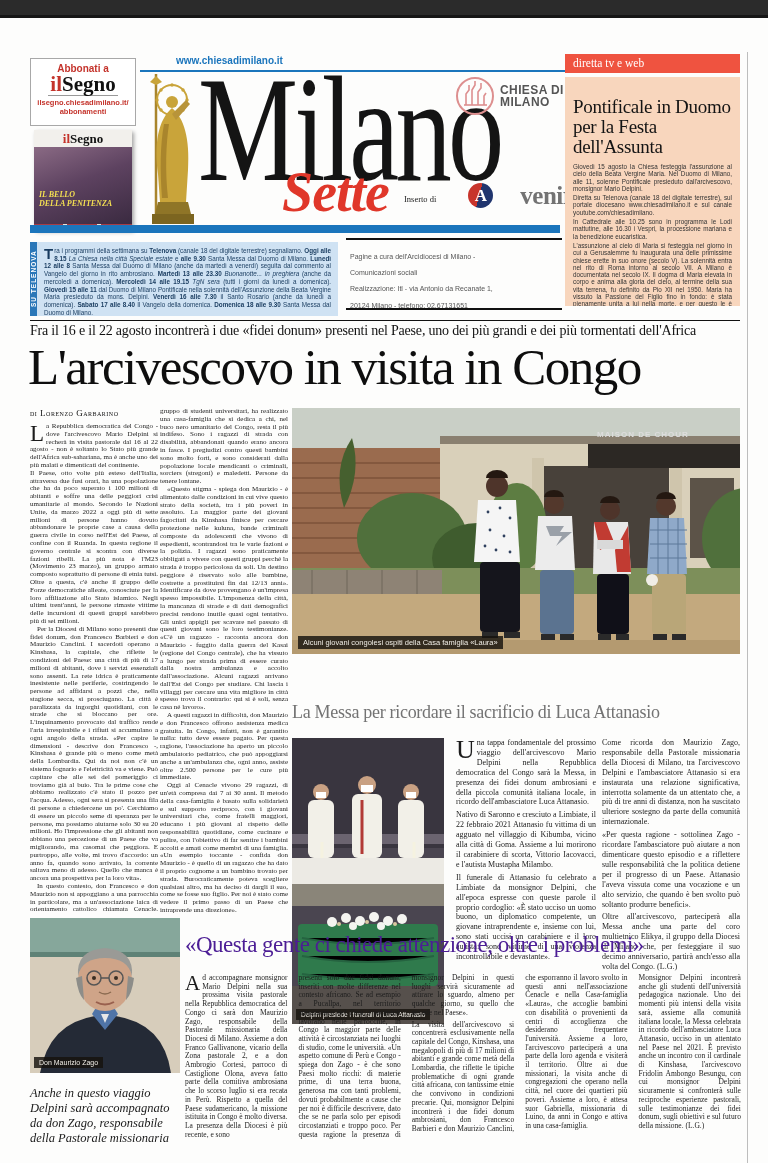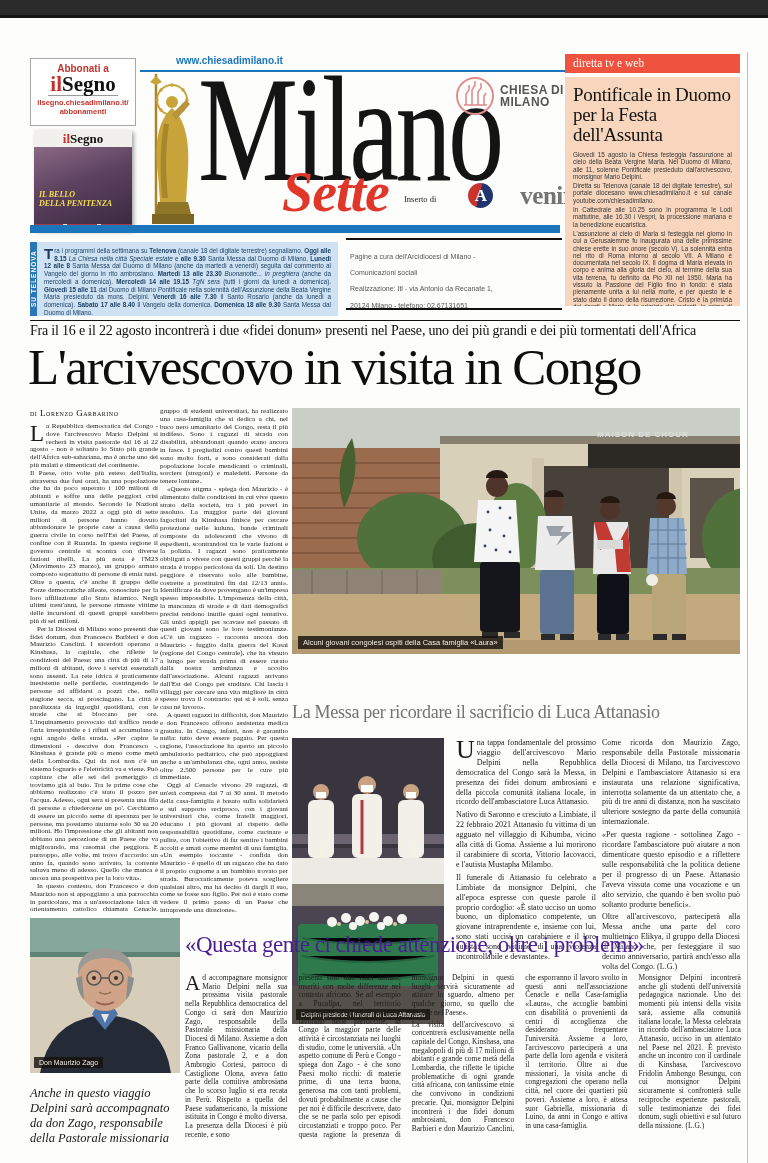--- a/index.html
+++ b/index.html
@@ -28,21 +28,21 @@
   .masthead-sub{left:282px;top:146px;font-size:56px;line-height:56px;font-weight:bold;font-style:italic;color:#e0372a;letter-spacing:-1px;}
   .inserto-block{left:404px;top:165px;display:flex;align-items:flex-end;gap:28px;}
   .inserto-label{font-size:8.5px;color:#222;margin:0 4px 4px 0;}
   .avv-circle{width:25px;height:25px;border-radius:50%;background:linear-gradient(105deg,#c8342b 0 46%,#20356e 46% 100%);color:#fff;font-weight:bold;font-size:17px;line-height:25px;text-align:center;}
   .avv-rest{font-size:25px;line-height:25px;font-weight:bold;color:#737373;letter-spacing:-0.5px;margin-left:-1px;}
   .church-logo{left:455px;top:58px;display:flex;align-items:center;}
   .church-text{margin-left:5px;font-weight:bold;font-size:12px;line-height:12px;color:#555;letter-spacing:.4px;}
   .blue-bar{left:30px;top:207px;width:530px;height:8px;background:#1b75bc;}
   
   .diretta{left:565px;top:36px;width:175px;height:19px;background:#ef5340;color:#fff;font-size:11.5px;line-height:19px;padding-left:8px;box-sizing:border-box;}
-  .duomo-box{left:565px;top:59px;width:175px;height:229px;background:#f8d6bd;padding:8px 8px;box-sizing:border-box;overflow:hidden;}
+  .duomo-box{left:565px;top:59px;width:175px;height:229px;background:#f8d6bd;padding:20px 8px;box-sizing:border-box;overflow:hidden;}
   .duomo-title{font-size:19px;line-height:20px;color:#141414;letter-spacing:-0.3px;margin-bottom:6px;}
   .duomo-text p{margin:0 0 2px 0;font-size:6.3px;line-height:7.3px;text-align:justify;color:#333;}
   
   .tv-box{left:30px;top:224px;width:308px;height:74px;background:#cfe2f3;display:flex;overflow:hidden;}
   .tv-strip{width:15px;background:#2a77b8;color:#fff;font-weight:bold;font-size:6.5px;letter-spacing:1px;writing-mode:vertical-rl;transform:rotate(180deg);text-align:center;}
   .tv-text{padding:5px 7px;font-size:6.3px;line-height:7.7px;color:#173a5e;text-align:justify;}
   .run-b{font-weight:bold;} .run-i{font-style:italic;}
   .tv-drop{float:left;font-size:15px;line-height:14px;font-weight:bold;padding-right:1px;}
   .info-box{left:346px;top:220px;width:216px;height:72px;border-top:2px solid #111;border-bottom:2px solid #111;padding:5px 4px;box-sizing:border-box;font-size:7px;line-height:9.2px;color:#555;overflow:hidden;}
   

